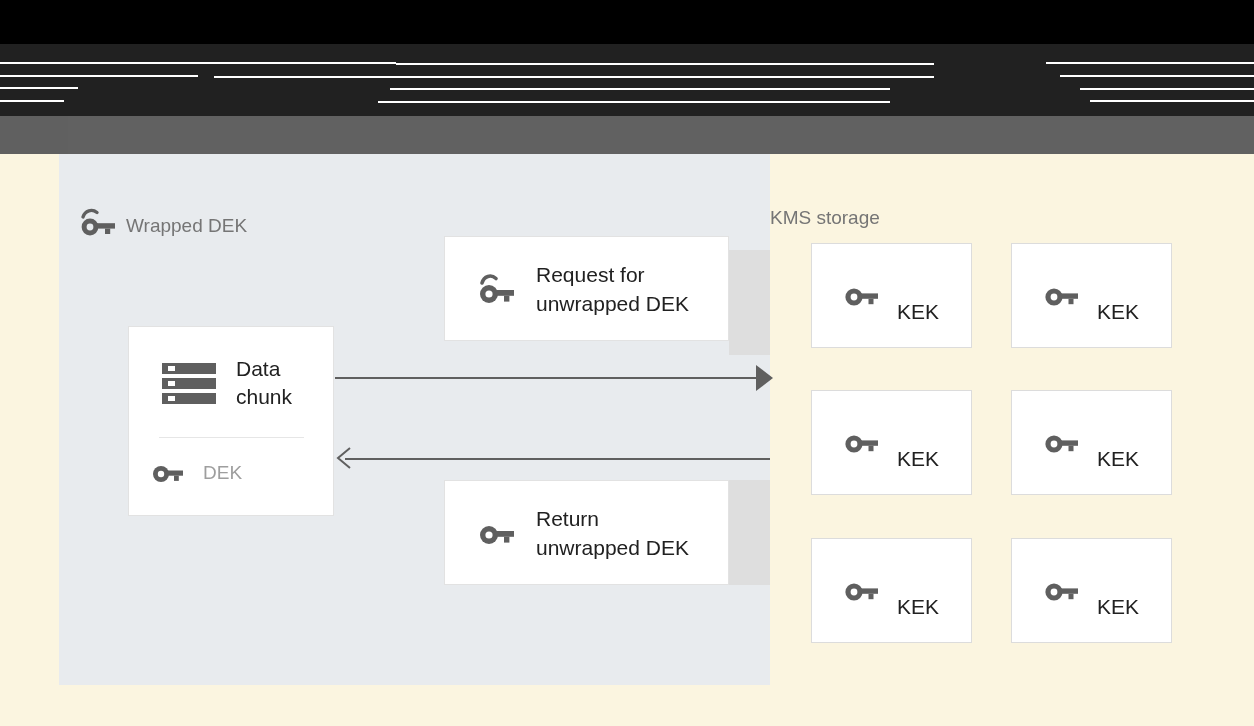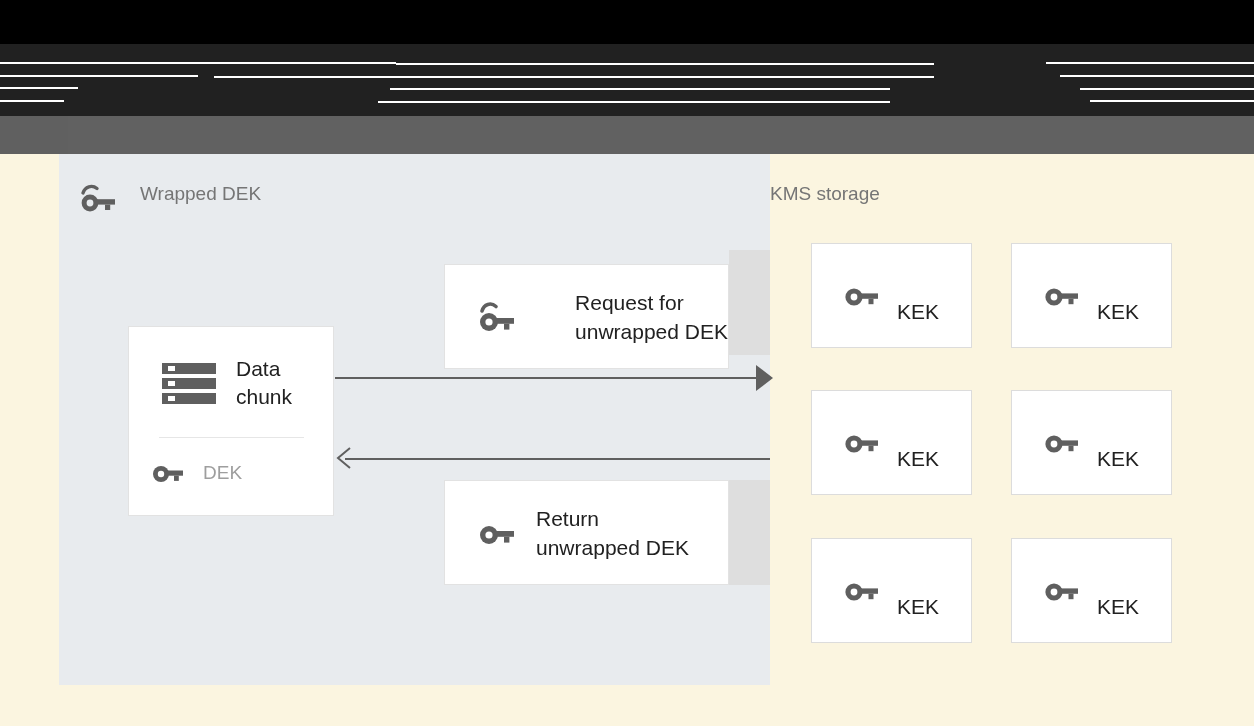--- a/index.html
+++ b/index.html
@@ -91,22 +91,23 @@
   
   .client-panel {
     position: absolute;
     left: 59px; top: 154px;
     width: 711px; height: 531px;
     background: #e8ebee;
   }
   .panel-head {
     position: absolute;
     display: flex;
-    align-items: flex-start;
-    gap: 23px;
+    align-items: flex-end;
+    gap: 9px;
+    margin-top: 24px;
   }
   .panel-head .label {
     font-size: 19px;
     color: #757575;
   }
   .client-head { left: 79px; top: 183px; }
 
   
   .kms-head { left: 770px; top: 183px; }
 
@@ -126,21 +127,21 @@
     left: 444px;
     width: 285px;
     background: #ffffff;
     border: 1px solid #e2e2e2;
     box-sizing: border-box;
     display: flex;
     align-items: center;
     gap: 20px;
     padding-left: 33px;
   }
-  .msg-card.c1 { top: 264px; height: 105px; justify-content: space-between; }
+  .msg-card.c1 { top: 236px; height: 105px; }
   .msg-card.c2 { top: 480px; height: 105px; }
   .msg-card .txt {
     font-size: 21px;
     line-height: 29px;
     color: #212121;
   }
 
   
   .chunk-card {
     position: absolute;

